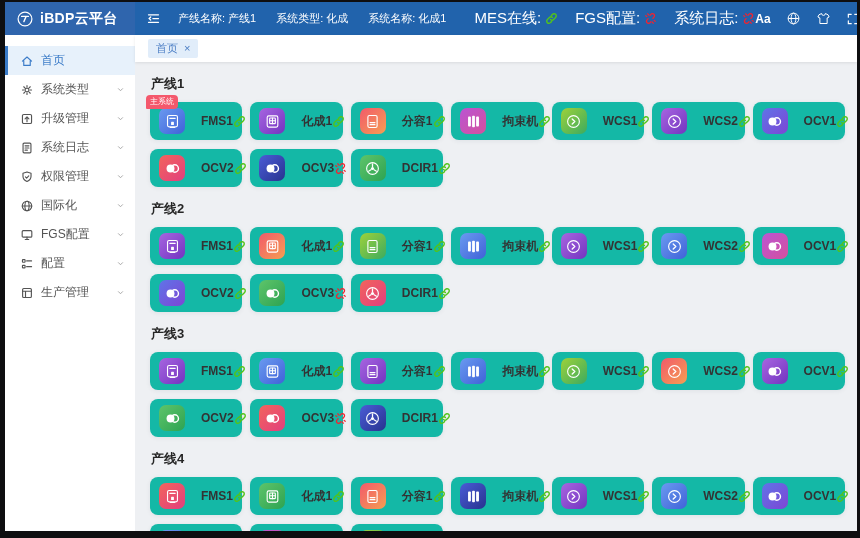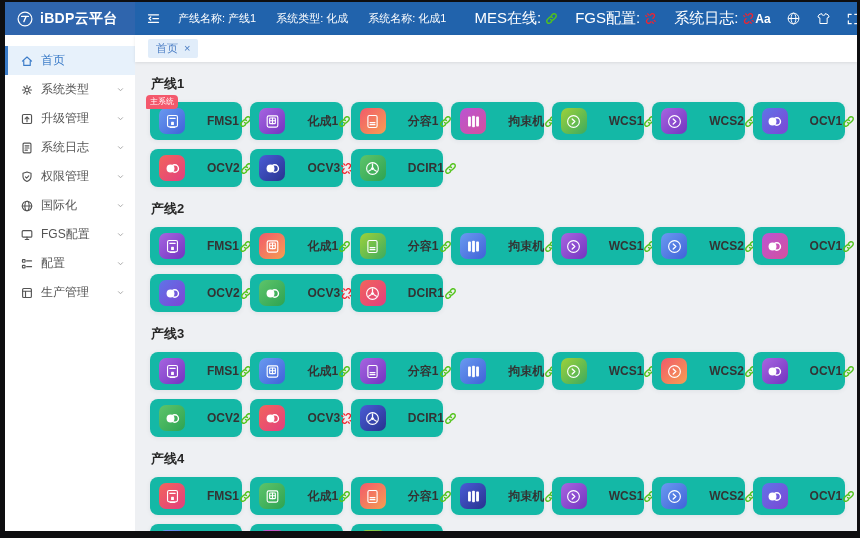--- a/index.html
+++ b/index.html
@@ -36,21 +36,21 @@
        display:flex;gap:6px;align-items:center;cursor:pointer;line-height:1;}
   .tab-x{font-size:11px;cursor:pointer;}
   
   .content{flex:1;overflow:hidden;padding:13px 12px 0 15px;}
   .sec-title{font-size:13px;font-weight:bold;color:#262626;margin:0 0 9px 1px;}
   .grid{display:grid;grid-template-columns:repeat(7,minmax(0,1fr));gap:9px 8px;margin-bottom:13px;}
   .card{background:#14b8a6;border-radius:8px;height:38px;display:flex;align-items:center;
         padding:0 9px;box-shadow:0 1px 5px rgba(31,41,55,.07);position:relative;cursor:pointer;}
   .card-ic{width:26px;height:26px;border-radius:7px;display:flex;align-items:center;
            justify-content:center;flex:none;}
-  .card-lb{font-size:12px;font-weight:bold;color:#333;margin-left:22px;white-space:nowrap;}
+  .card-lb{font-size:12px;font-weight:bold;color:#333;margin-left:16px;white-space:nowrap;}
   .card-lk{margin-left:auto;display:flex;flex:none;}
   .badge{position:absolute;top:-7px;left:-4px;background:#f4586c;color:#fff;font-size:8px;
          line-height:1;padding:3px 4px;border-radius:4px 4px 4px 1px;white-space:nowrap;z-index:3;}
 </style>
 </head>
 <body>
 
 <div class="app">
 
   <div class="hd">

